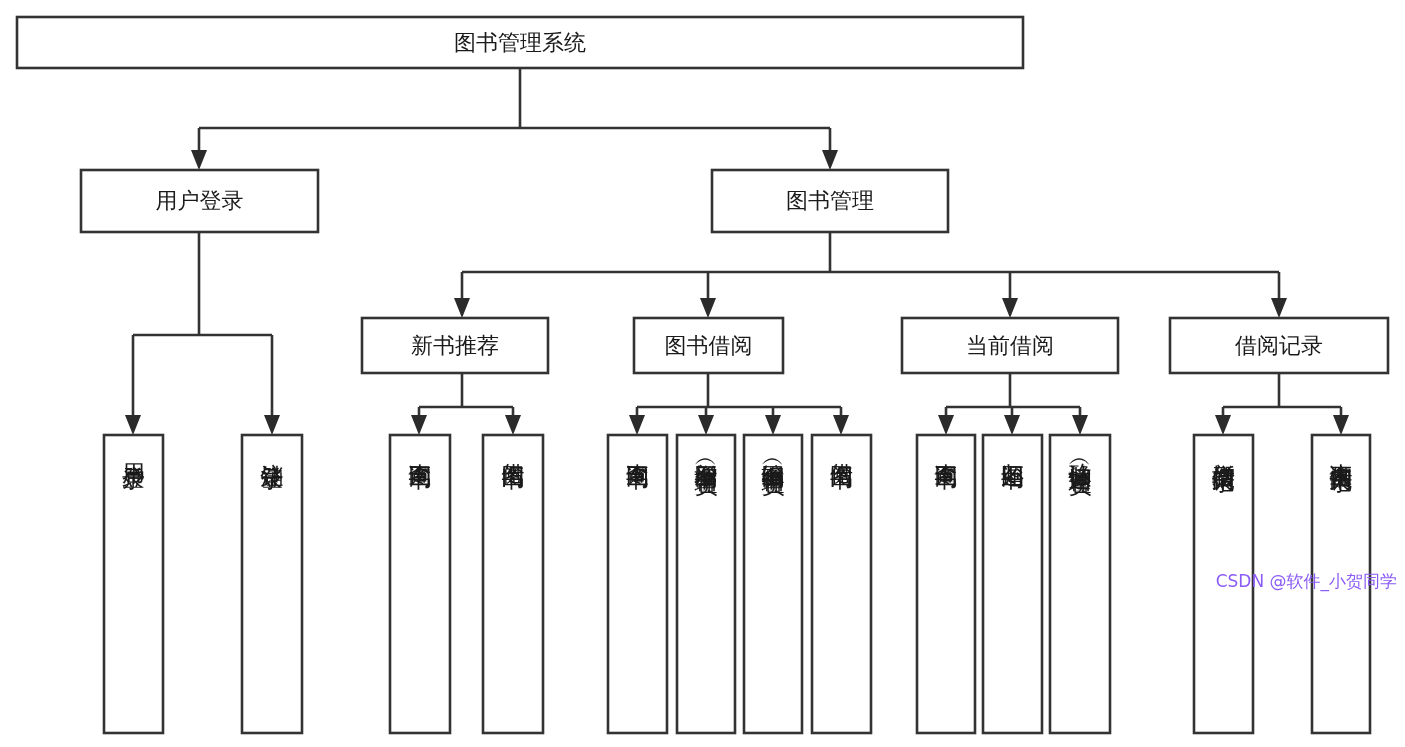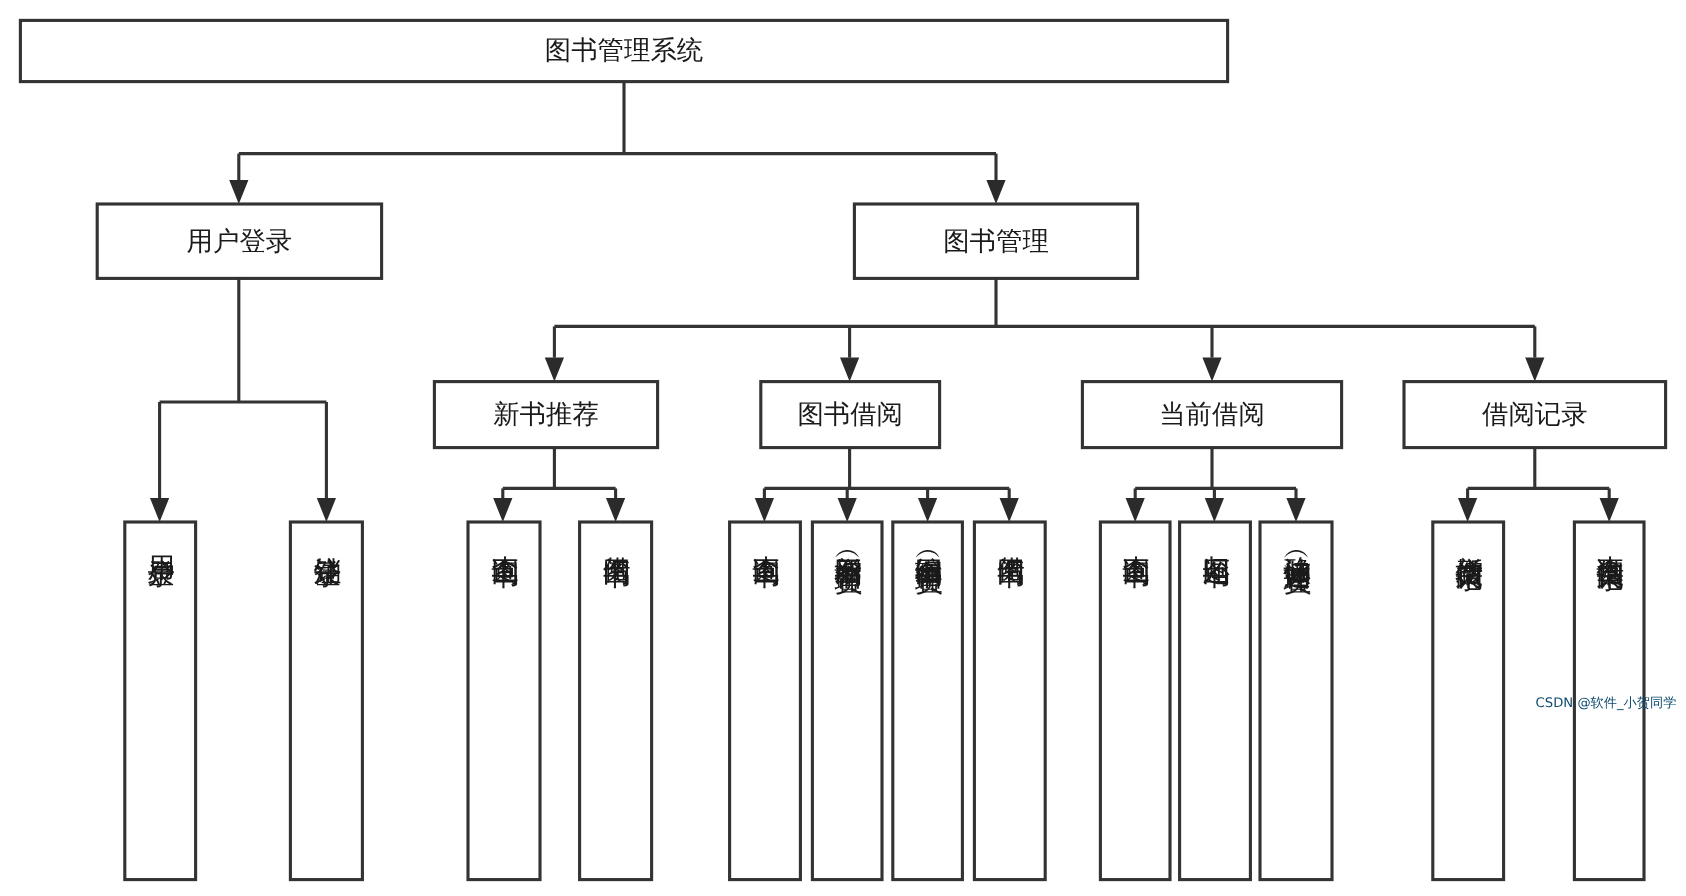--- a/index.html
+++ b/index.html
@@ -63,22 +63,22 @@
     line-height: 1;
     color: #1a1a1a;
     letter-spacing: 1.5px;
     white-space: nowrap;
   }
   .watermark {
     position: absolute;
     right: 8px;
     bottom: 4px;
     font-family: "DejaVu Sans", "Liberation Sans", sans-serif;
-    font-size: 11px;
-    color: #0c4a6e;
+    font-size: 17px;
+    color: #8b5cf6;
     white-space: nowrap;
     pointer-events: none;
   }
 </style>
 </head>
 <body>
 
 <div id="diagram-root">
 
   <svg id="tree-svg" viewBox="0 0 1405 747">

